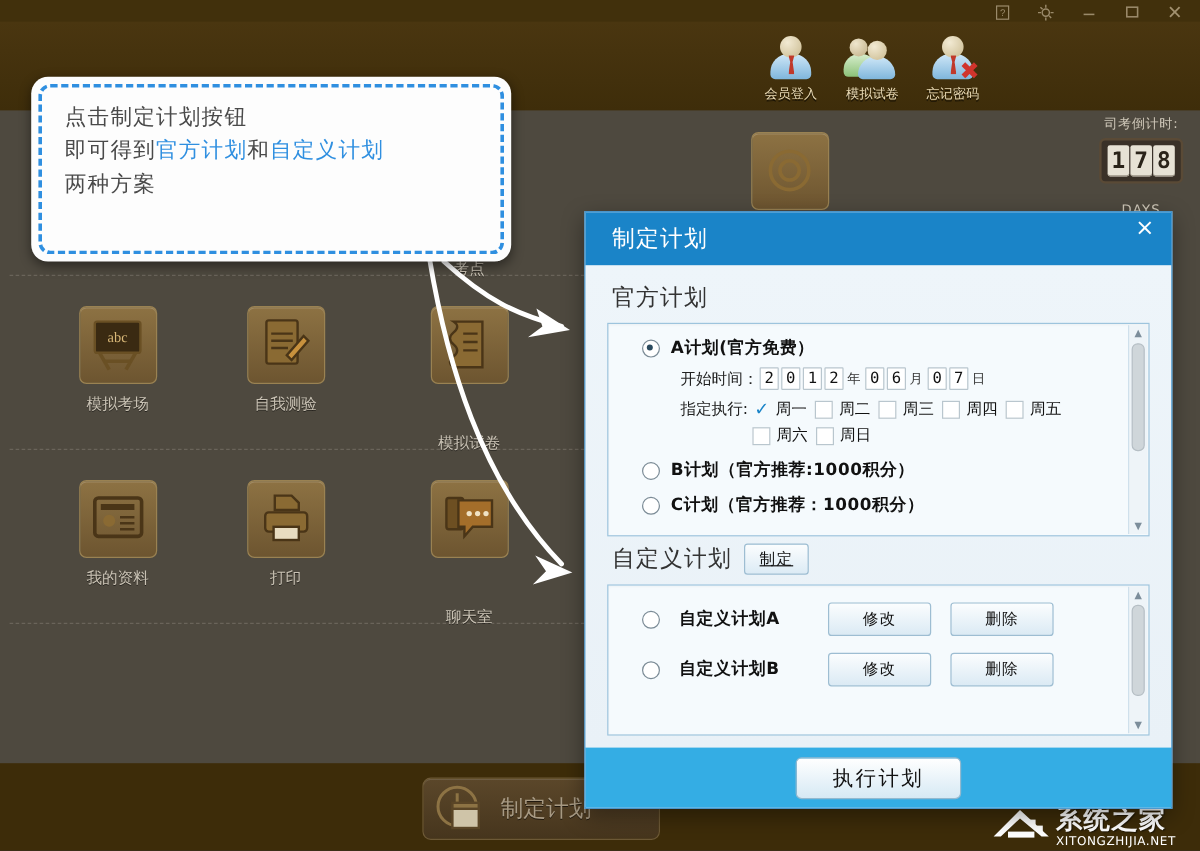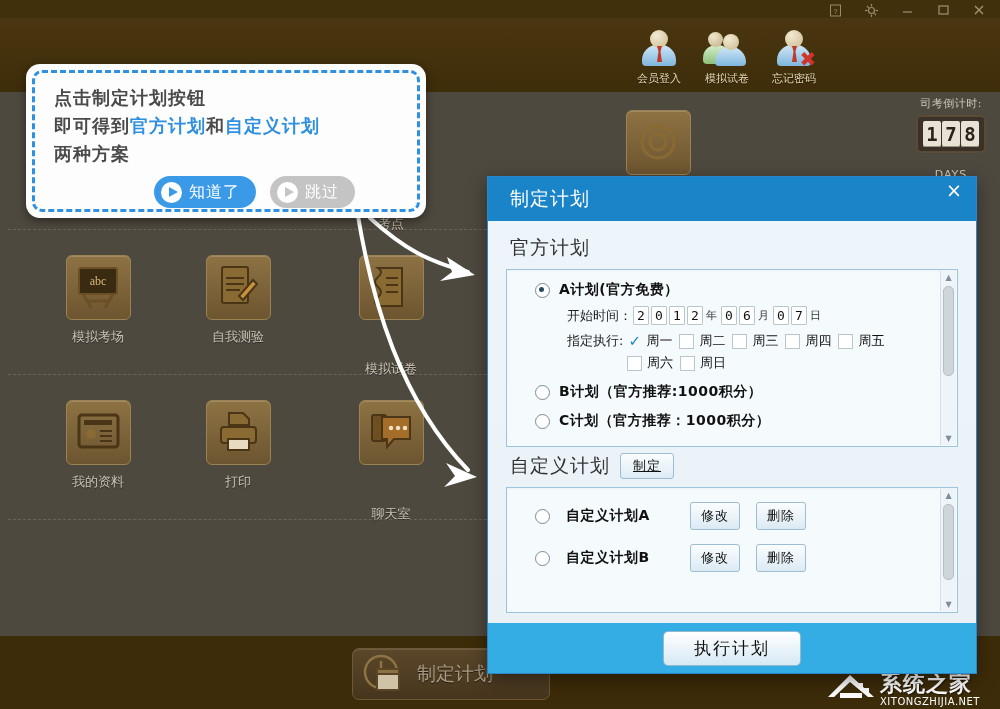--- a/index.html
+++ b/index.html
@@ -155,21 +155,21 @@
     position:absolute;left:26px;top:64px;width:400px;height:154px;
     background:#fdfdfd;border-radius:14px;
     box-shadow:0 3px 10px rgba(0,0,0,.45);
   }
   .coach-inner{
     position:absolute;left:6px;top:6px;right:6px;bottom:6px;
     border:3px dashed #2f8fe0;border-radius:10px;
   }
   .coach-lines{position:absolute;left:28px;top:20px;}
   .coach-line{
-    font-size:18px;color:#4a4a4a;line-height:1.55;letter-spacing:1px;white-space:nowrap;font-weight:bold;
+    font-size:18px;color:#4a4a4a;line-height:1.55;letter-spacing:1px;white-space:nowrap;
   }
   .hl{color:#2f8fe0;}
   .coach-btns{position:absolute;left:128px;top:112px;display:flex;gap:14px;}
   .cbtn{
     height:32px;border-radius:16px;display:flex;align-items:center;gap:7px;padding:0 16px 0 7px;
     font-size:16px;color:#fff;letter-spacing:1px;
   }
   .cbtn.primary{background:#3b9ae8;}
   .cbtn.ghost{background:#c4c4c4;}
   .cbtn .play{
@@ -258,21 +258,21 @@
   .day{font-size:13px;color:#111;}
 
   .mini-btn{
     border:1px solid #9dbdd2;border-radius:3px;
     background:linear-gradient(180deg,#fbfdfe,#dcebf5);
     font-size:13px;color:#111;padding:3px 12px;letter-spacing:1px;text-decoration:underline;
   }
   .row-btn{
     border:1px solid #9dbdd2;border-radius:3px;
     background:linear-gradient(180deg,#fbfdfe,#dbeaf4);
-    font-size:13px;color:#111;padding:4px 10px;letter-spacing:1px;
+    font-size:13px;color:#111;padding:4px 28px;letter-spacing:1px;
   }
   .crow{display:flex;align-items:center;gap:16px;margin:14px 0 0 28px;}
   .crow .opt-label{min-width:108px;}
 
   .modal-foot{
     height:50px;background:#34ade4;display:flex;align-items:center;justify-content:center;flex:0 0 auto;
   }
   .exec-btn{
     border:1px solid #93b9cf;border-radius:5px;
     background:linear-gradient(180deg,#ffffff,#d6e9f4);
@@ -525,34 +525,20 @@
   </svg>
 
   <div class="coach">
     <div class="coach-inner"></div>
     <div class="coach-lines">
       <div class="coach-line">点击制定计划按钮</div>
       <div class="coach-line">
         <span>即可得到</span><span class="hl">官方计划</span><span>和</span><span class="hl">自定义计划</span>
       </div>
       <div class="coach-line">两种方案</div>
-    </div>
-    <div class="coach-btns">
-      <div class="cbtn primary">
-        <span class="play">
-            <span class="play-t"></span>
-          </span>
-        <span>知道了</span>
-      </div>
-      <div class="cbtn ghost">
-        <span class="play">
-            <span class="play-t"></span>
-          </span>
-        <span>跳过</span>
-      </div>
     </div>
   </div>
 
   <div class="modal">
     <div class="modal-head">
       <div class="modal-title">制定计划</div>
       <div class="modal-close">×</div>
     </div>
 
     <div class="modal-body">

